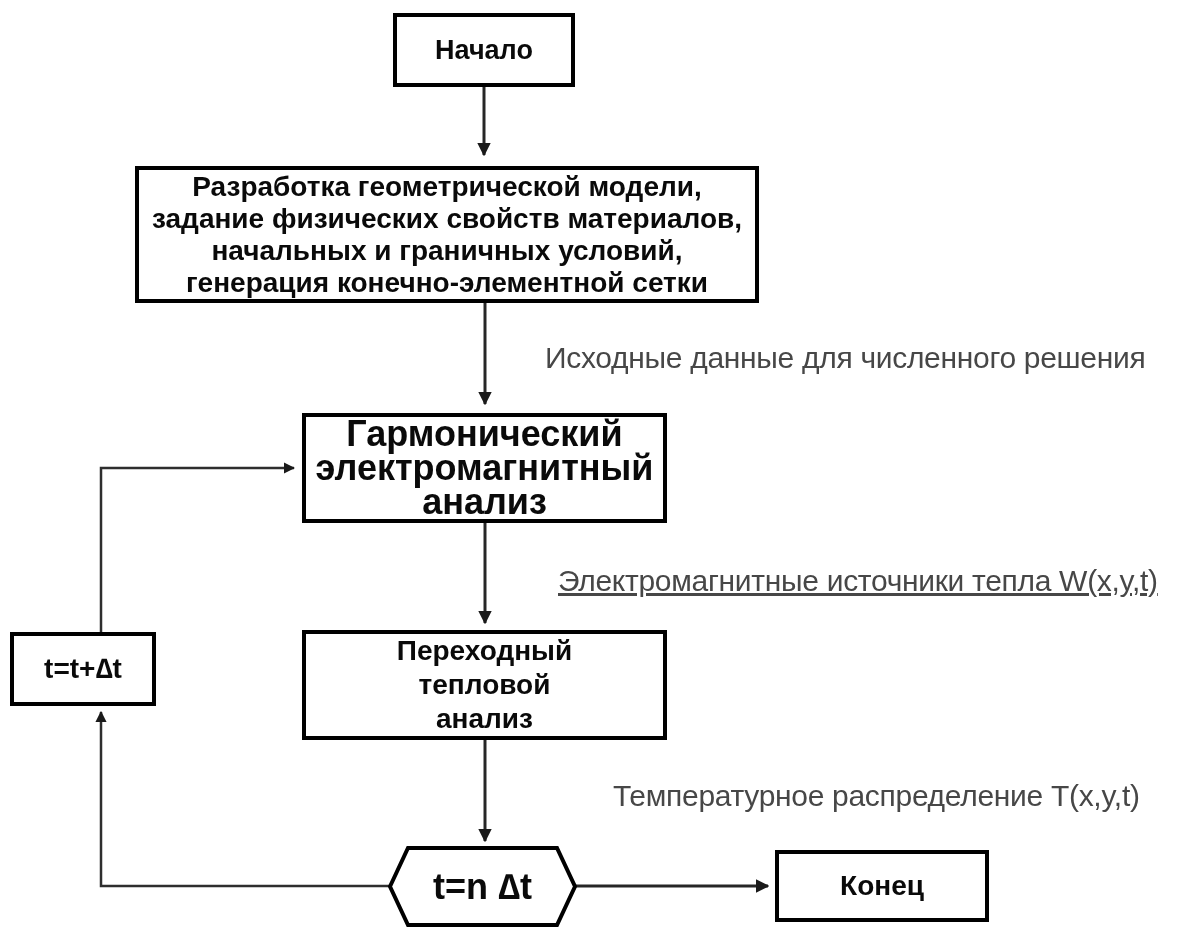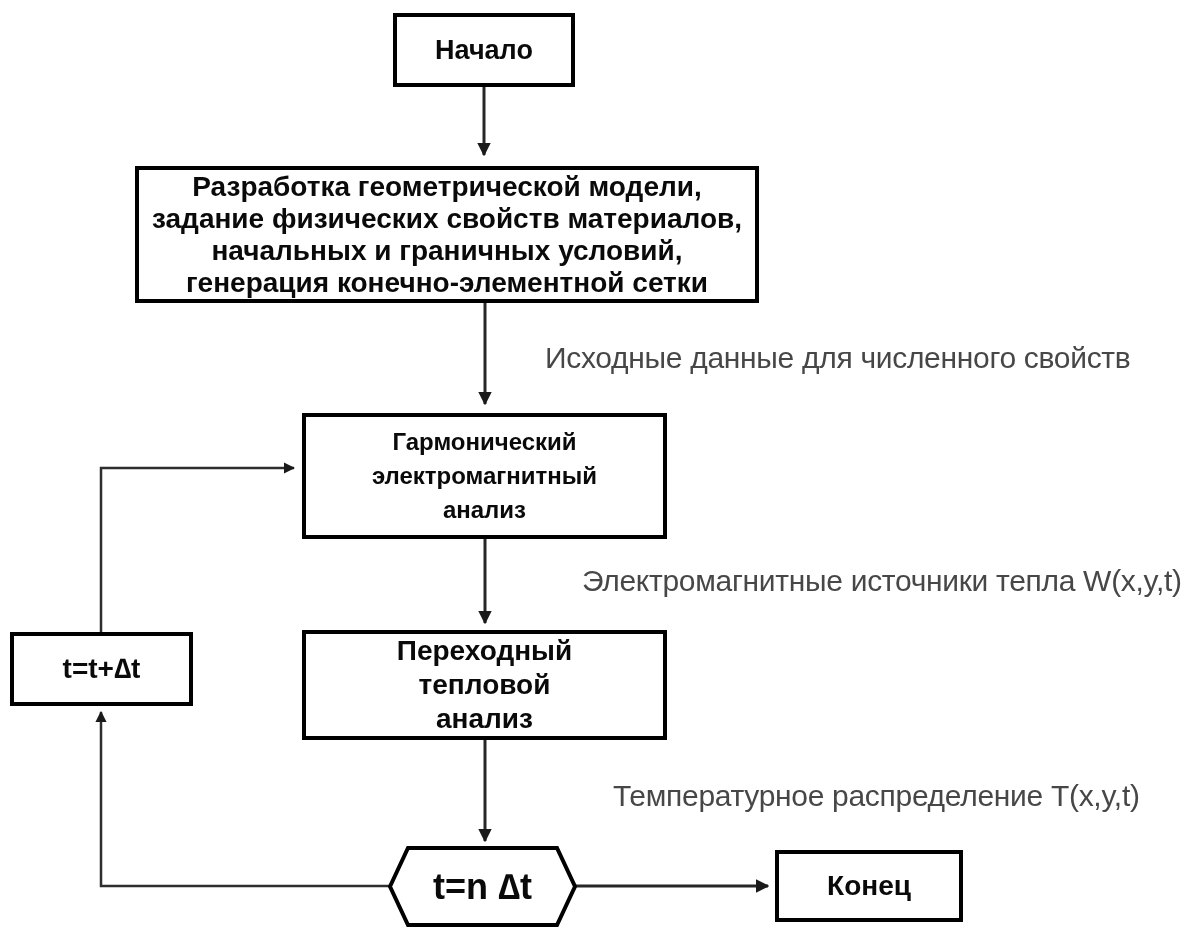--- a/index.html
+++ b/index.html
@@ -30,41 +30,41 @@
     align-items: center;
     justify-content: center;
     text-align: center;
     font-weight: bold;
     color: #0a0a0a;
     white-space: pre-line;
     z-index: 2;
   }
   .node-start    { left: 393px; top: 13px;  width: 182px; height: 74px;  font-size: 27px; }
   .node-pre      { left: 135px; top: 166px; width: 624px; height: 137px; font-size: 28px; line-height: 32px; }
-  .node-harmonic { left: 302px; top: 413px; width: 365px; height: 126px; font-size: 24px; line-height: 34px; }
+  .node-harmonic { left: 302px; top: 413px; width: 365px; height: 110px; font-size: 36px; line-height: 34px; }
   .node-thermal  { left: 302px; top: 630px; width: 365px; height: 110px; font-size: 28px; line-height: 34px; }
-  .node-end      { left: 775px; top: 850px; width: 188px; height: 72px;  font-size: 28px; }
-  .node-tstep    { left: 10px;  top: 632px; width: 183px; height: 74px;  font-size: 28px; }
+  .node-end      { left: 775px; top: 850px; width: 214px; height: 72px;  font-size: 28px; }
+  .node-tstep    { left: 10px;  top: 632px; width: 146px; height: 74px;  font-size: 28px; }
   .hex-label {
     position: absolute;
     left: 390px; top: 848px; width: 185px; height: 77px;
     display: flex; align-items: center; justify-content: center;
     font-weight: bold; font-size: 36px; color: #0a0a0a;
     z-index: 3;
   }
   .edge-label {
     position: absolute;
     white-space: nowrap;
     color: #474747;
     font-size: 30px;
     letter-spacing: -0.3px;
     z-index: 1;
   }
   .label-initial { left: 545px; top: 341px; }
-  .label-heat    { left: 582px; top: 564px; }
+  .label-heat    { left: 558px; top: 564px; text-decoration: underline; }
   .label-temp    { left: 569px; top: 779px; margin-left: 44px; }
 </style>
 </head>
 <body>
 
 <div class="canvas">
 
   <svg class="wires" viewBox="0 0 1203 932" xmlns="http://www.w3.org/2000/svg">
     <defs>
       <marker id="arr" viewBox="0 0 10 10" refX="9" refY="5" markerWidth="4.5" markerHeight="4.5" orient="auto-start-reverse">
@@ -98,19 +98,19 @@
   <div class="node node-thermal">Переходный
 тепловой
 анализ</div>
 
   <div class="hex-label">t=n ∆t</div>
 
   <div class="node node-tstep">t=t+∆t</div>
 
   <div class="node node-end">Конец</div>
 
-  <div class="edge-label label-initial">Исходные данные для численного свойств</div>
+  <div class="edge-label label-initial">Исходные данные для численного решения</div>
 
   <div class="edge-label label-heat">Электромагнитные источники тепла W(x,y,t)</div>
 
   <div class="edge-label label-temp">Температурное распределение T(x,y,t)</div>
 
 </div>
 
 </body></html>

